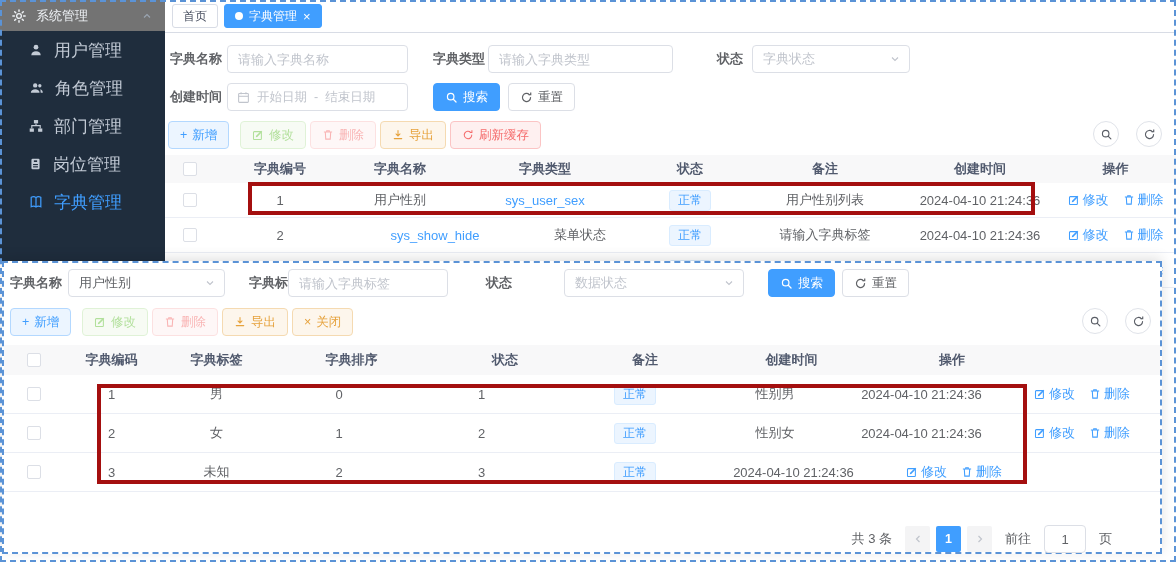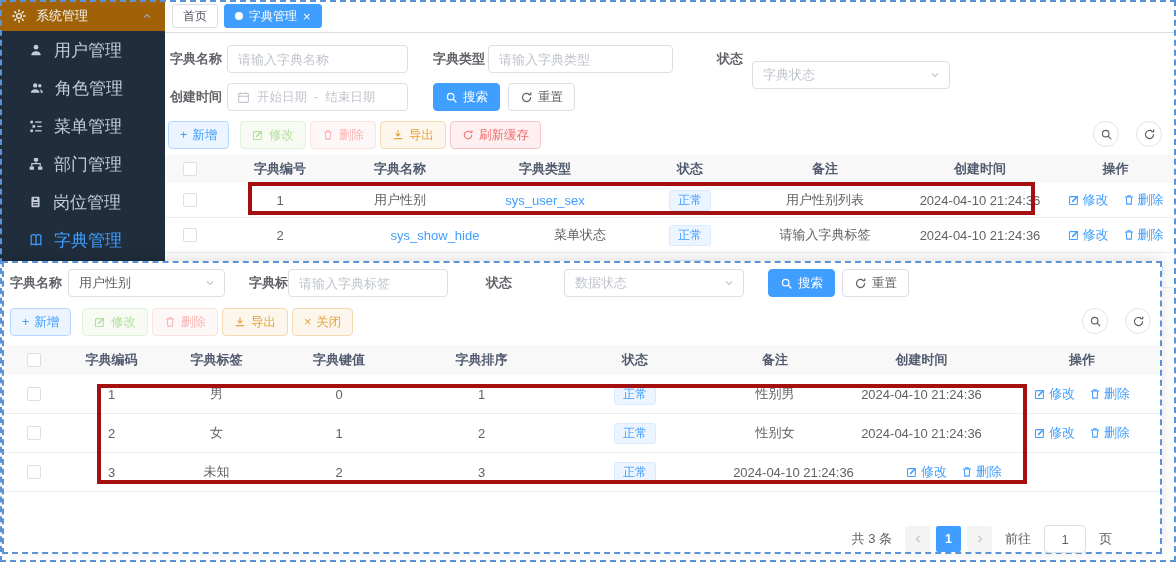--- a/index.html
+++ b/index.html
@@ -4,21 +4,21 @@
 <style>
   * { margin:0; padding:0; box-sizing:border-box; }
   html,body { background:#fff; }
   .stage { position:relative; width:1176px; height:562px; background:#fff; overflow:hidden;
            font-family:"Liberation Sans","DejaVu Sans",sans-serif; font-size:13px; color:#606266; }
   .abs { position:absolute; }
   svg.ic { display:inline-block; vertical-align:middle; flex:none; }
 
   
   .sidebar { position:absolute; left:0; top:0; width:165px; height:261px; background:#1f2d3d; z-index:1; }
-  .sidebar-header { height:31px; background:#a16207; display:flex; align-items:center; gap:10px;
+  .sidebar-header { height:31px; background:#737373; display:flex; align-items:center; gap:10px;
                     padding:0 12px; color:#eef1f5; font-size:13px; }
   .sidebar-header .chev { margin-left:auto; color:#9aa5b1; display:flex; }
   .menu-item { height:38px; display:flex; align-items:center; gap:11px; padding-left:29px;
                color:#c3cbd6; font-size:17px; cursor:pointer; }
   .menu-item:first-of-type { margin-top:4px; }
   .menu-item.active { color:#409eff; }
 
   
   .content { position:absolute; left:165px; top:0; width:1011px; height:261px; background:#fff; z-index:1; }
   .tabbar { position:absolute; top:0; left:0; right:0; height:33px; border-bottom:1px solid #d8dce5;
@@ -130,31 +130,20 @@
       <svg class="ic" width="15" height="14" viewBox="0 0 16 16" fill="#c3cbd6">
         <circle cx="6.5" cy="5" r="2.5"></circle>
           <path d="M1.5 13.5c0-2.8 2.2-4.2 5-4.2s5 1.4 5 4.2Z"></path>
         <circle cx="11.8" cy="5.4" r="1.9"></circle>
           <path d="M12.4 9.4c1.6.5 2.8 1.7 2.8 4.1h-2.4Z"></path>
       </svg>
       <span>角色管理</span>
     </div>
     <div class="menu-item">
       <svg class="ic" width="14" height="14" viewBox="0 0 16 16">
-        <rect x="1.5" y="2" width="3" height="3" fill="#c3cbd6"></rect>
-        <line x1="7" y1="3.5" x2="14.5" y2="3.5" stroke="#c3cbd6" stroke-width="1.5"></line>
-        <rect x="4" y="7" width="3" height="3" fill="#c3cbd6"></rect>
-        <line x1="9.5" y1="8.5" x2="14.5" y2="8.5" stroke="#c3cbd6" stroke-width="1.5"></line>
-        <rect x="1.5" y="12" width="3" height="3" fill="#c3cbd6"></rect>
-        <line x1="7" y1="13.5" x2="14.5" y2="13.5" stroke="#c3cbd6" stroke-width="1.5"></line>
-      </svg>
-      <span>菜单管理</span>
-    </div>
-    <div class="menu-item">
-      <svg class="ic" width="14" height="14" viewBox="0 0 16 16">
         <rect x="5.6" y="1.2" width="4.8" height="3.8" fill="#c3cbd6"></rect>
         <rect x="0.8" y="10.8" width="4.8" height="3.8" fill="#c3cbd6"></rect>
         <rect x="10.4" y="10.8" width="4.8" height="3.8" fill="#c3cbd6"></rect>
         <path d="M8 5v2.6M3.2 10.8V7.6h9.6v3.2" fill="none" stroke="#c3cbd6" stroke-width="1.3"></path>
       </svg>
       <span>部门管理</span>
     </div>
     <div class="menu-item">
       <svg class="ic" width="13" height="14" viewBox="0 0 16 16">
         <rect x="3" y="1.5" width="10" height="13" rx="1.5" fill="#c3cbd6"></rect>
@@ -184,21 +173,21 @@
         <span>字典管理</span>
         <span class="close">×</span>
       </div>
     </div>
 
     <div class="abs flabel" style="left:5px;top:45px;">字典名称</div>
     <input class="abs inp" style="left: 62px; top: 45px; width: 181px;" placeholder="请输入字典名称">
     <div class="abs flabel" style="left:268px;top:45px;">字典类型</div>
     <input class="abs inp" style="left: 323px; top: 45px; width: 185px;" placeholder="请输入字典类型">
     <div class="abs flabel" style="left:552px;top:45px;">状态</div>
-    <div class="abs select" style="left:587px;top:45px;width:198px;margin-top:16px;">
+    <div class="abs select" style="left:587px;top:45px;width:158px;">
       <span>字典状态</span>
       <svg class="ic" width="12" height="12" viewBox="0 0 16 16">
           <polyline points="4,6 8,10 12,6" fill="none" stroke="#c0c4cc" stroke-width="1.5"></polyline>
         </svg>
     </div>
 
     <div class="abs flabel" style="left:5px;top:83px;">创建时间</div>
     <div class="abs daterange" style="left:62px;top:83px;width:181px;">
       <svg class="ic" width="13" height="13" viewBox="0 0 16 16">
         <rect x="2" y="3" width="12" height="11" rx="1" fill="none" stroke="#c0c4cc" stroke-width="1.3"></rect>
@@ -445,21 +434,20 @@
       </svg>
     </div>
 
     <div class="abs dlg-table" style="left:0;top:82px;right:0;">
       <div class="thead">
         <div class="th dc0">
             <span class="cb"></span>
           </div>
         <div class="th dc1">字典编码</div>
         <div class="th dc2">字典标签</div>
-        <div class="th dc3">字典键值</div>
         <div class="th dc4">字典排序</div>
         <div class="th dc5">状态</div>
         <div class="th dc6">备注</div>
         <div class="th dc7">创建时间</div>
         <div class="th dc8">操作</div>
       </div>
 
         <div class="trow">
           <div class="td dc0">
             <span class="cb"></span>

